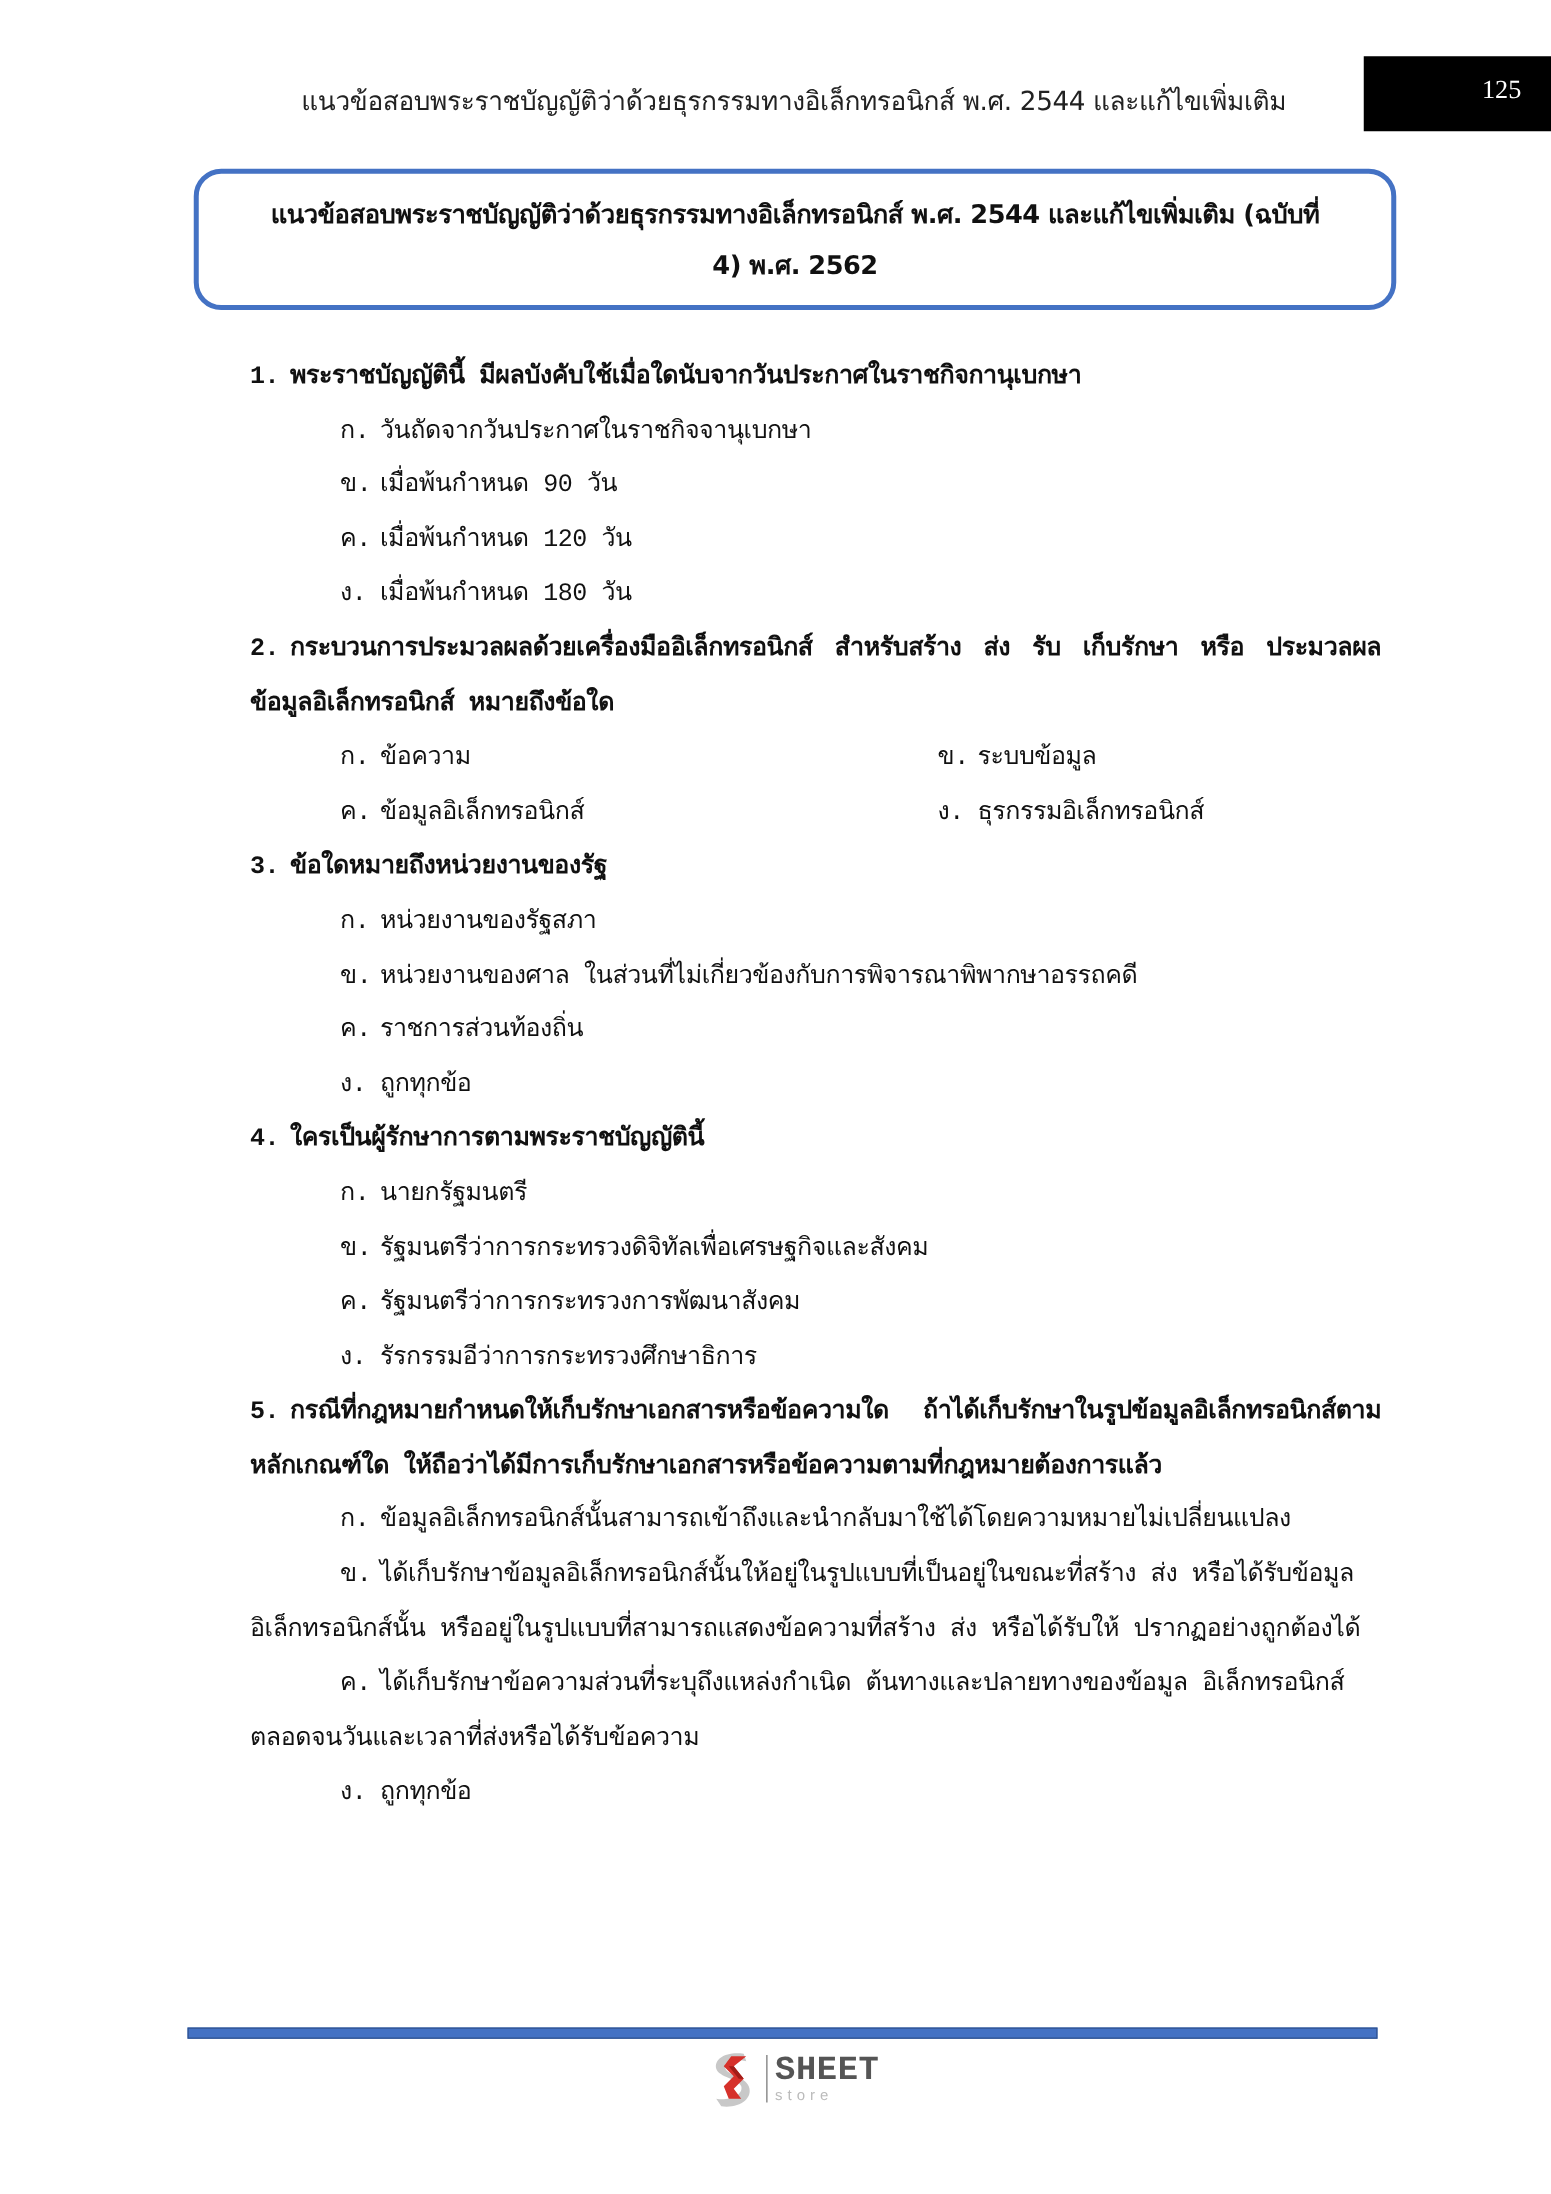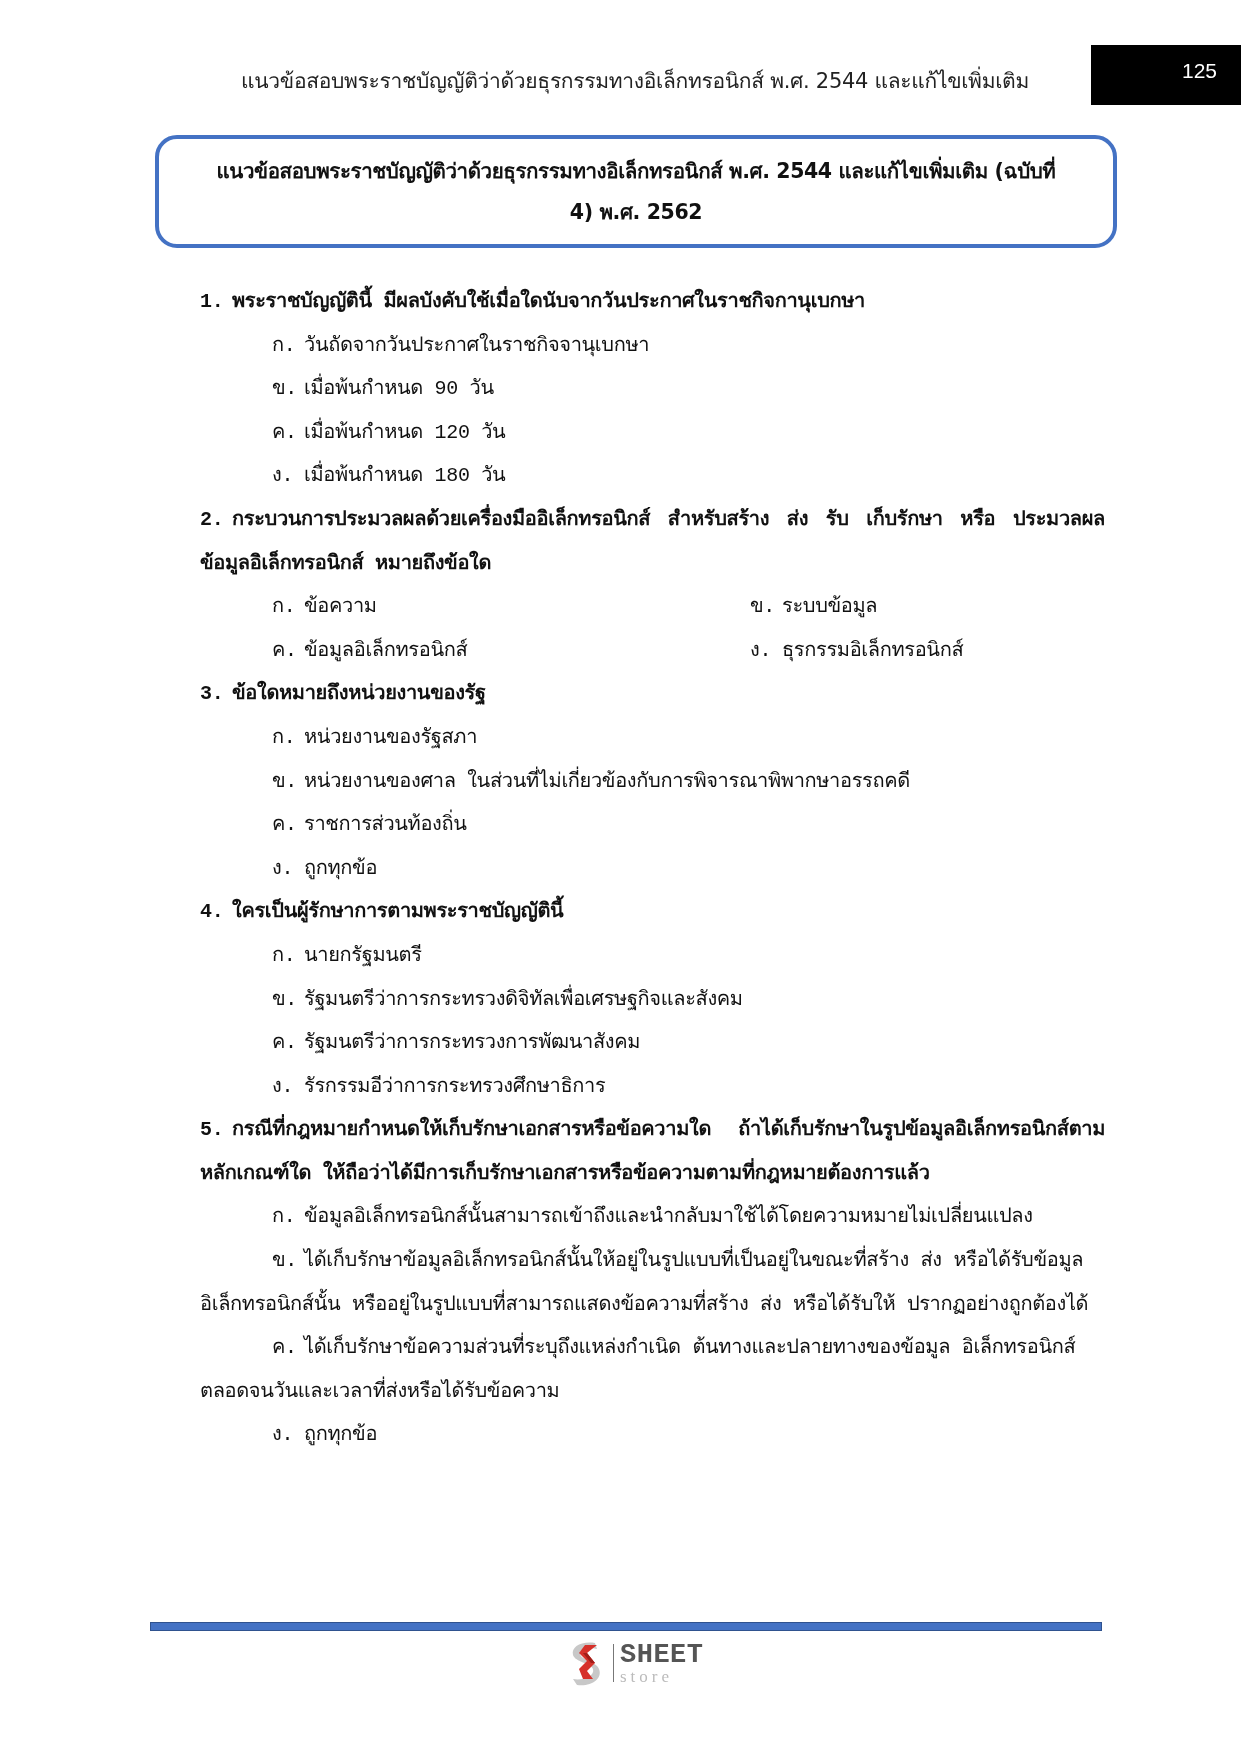--- a/index.html
+++ b/index.html
@@ -11,21 +11,21 @@
   .running-header {
     position: absolute; left: 200px; top: 64px; width: 870px;
     text-align: center; font-size: 21px; color: #222; letter-spacing: -0.3px;
   }
   .page-num-box {
     position: absolute; left: 1091px; top: 45px; width: 150px; height: 60px;
     background: #000; color: #fff;
   }
   .page-num-box span {
     position: absolute; right: 24px; top: 14px; font-size: 21px;
-    font-family: Liberation Sans, sans-serif;
+    font-family: Liberation Serif, serif;
   }
   .title-box {
     position: absolute; left: 155px; top: 135px; width: 962px; height: 113px;
     border: 4px solid #4472C4; border-radius: 22px; box-sizing: border-box;
     display: flex; flex-direction: column; align-items: center; justify-content: center;
     text-align: center; font-weight: bold; font-size: 20.5px; line-height: 41px;
     letter-spacing: -0.4px;
   }
   .content {
     position: absolute; left: 200px; top: 280px; width: 905px;
@@ -50,21 +50,21 @@
     display: flex; align-items: center;
   }
   .logo-mark { width: 44px; height: 48px; }
   .logo-divider { width: 1px; height: 38px; background: #777; margin: 0 6px 0 4px; }
   .logo-text { display: flex; flex-direction: column; line-height: 1; }
   .logo-text .brand {
     font-family: Liberation Mono, monospace; font-weight: bold; font-size: 27px;
     color: #555; letter-spacing: 0.5px;
   }
   .logo-text .sub {
-    font-family: Liberation Serif, serif; font-size: 17px; color: #bbb;
+    font-family: Liberation Sans, sans-serif; font-size: 12px; color: #bbb;
     letter-spacing: 4px; margin-top: -1px;
   }
 </style>
 </head>
 <body>
 
 <div class="running-header">แนวข้อสอบพระราชบัญญัติว่าด้วยธุรกรรมทางอิเล็กทรอนิกส์ พ.ศ. 2544 และแก้ไขเพิ่มเติม</div>
 <div class="page-num-box">
   <span>125</span>
 </div>

